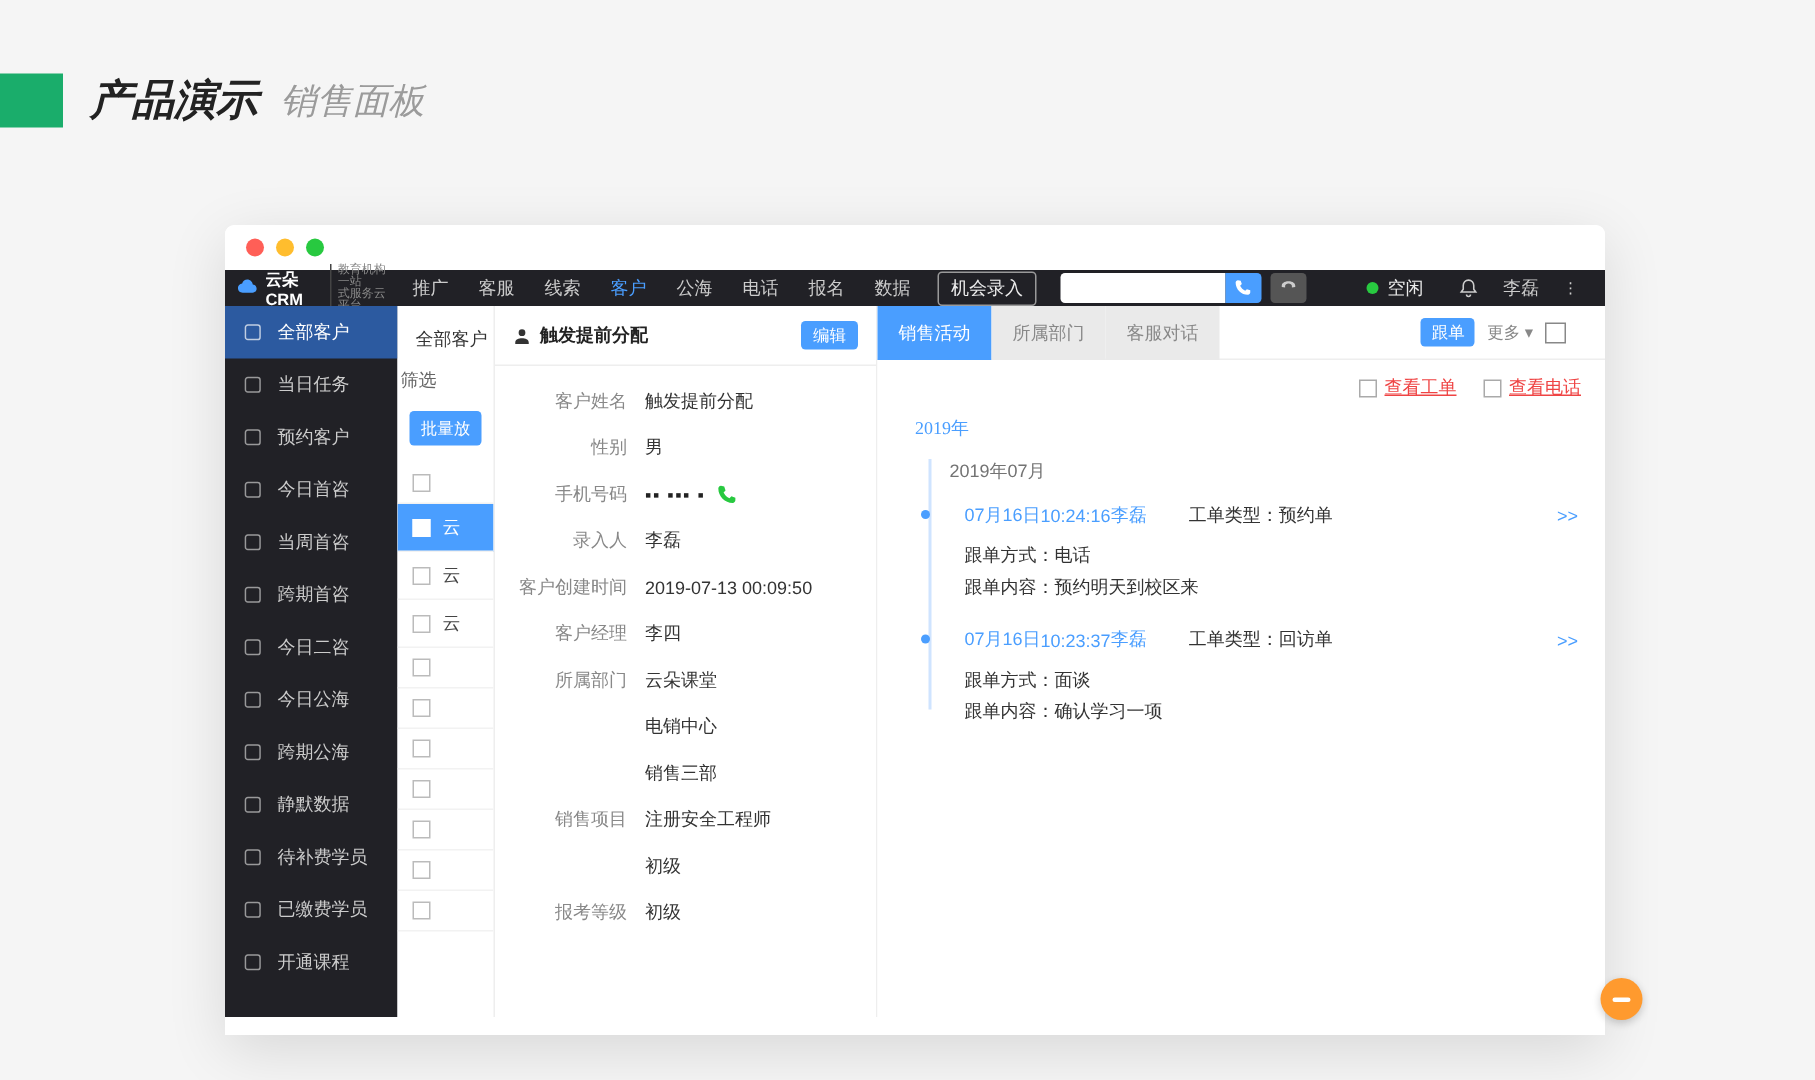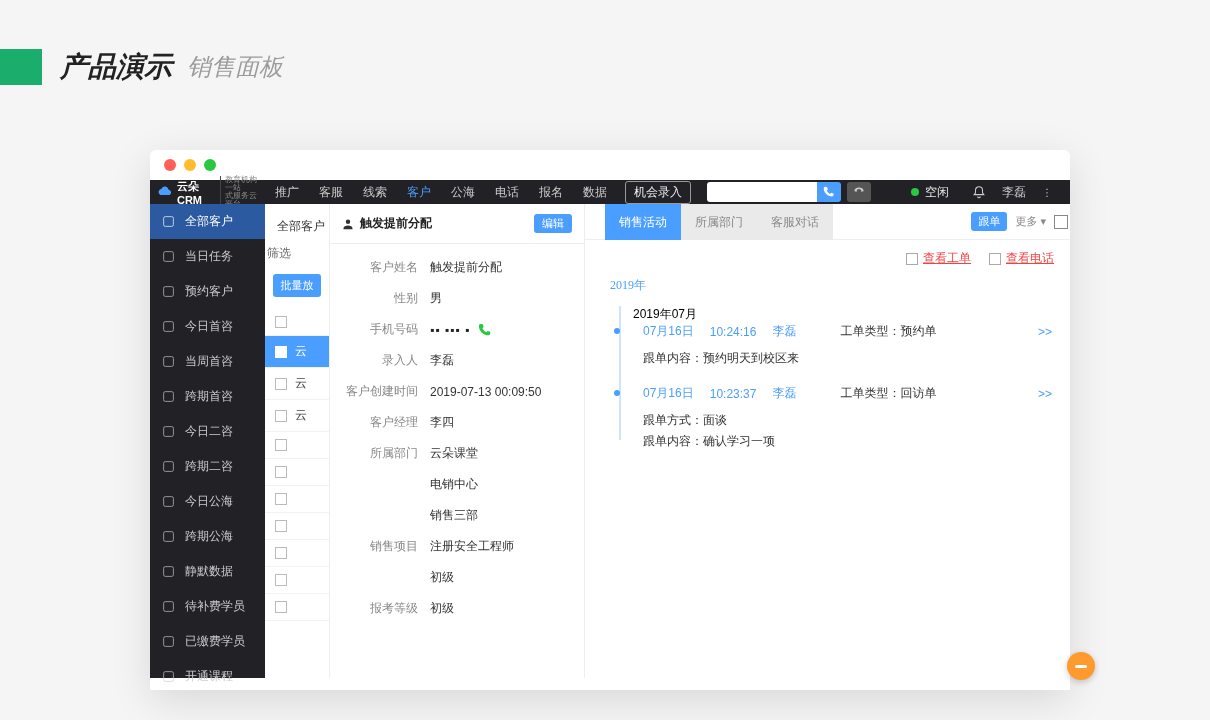--- a/index.html
+++ b/index.html
@@ -73,36 +73,36 @@
     .dval { color: #333; font-size: 12px; display: flex; align-items: center; gap: 8px; }
     .phone-mask { letter-spacing: 1px; color: #222; }
     .phone-icon-sm { width: 14px; height: 14px; }
 
     
     .activity-panel { flex: 1; background: #fff; font-size: 12px; }
     .act-tabs { display: flex; align-items: center; height: 36px; background: #fff; border-bottom: 1px solid #eee; }
     .act-tab { padding: 0 14px; line-height: 36px; color: #888; cursor: pointer; height: 36px; }
     .act-tab.active { color: #fff; background: #4a9eff; }
     .act-tab.grey { background: #eaeaea; color: #888; }
-    .tab-right { margin-left: auto; display: flex; align-items: center; gap: 8px; padding-right: 2px; }
+    .tab-right { margin-left: auto; display: flex; align-items: center; gap: 8px; padding-right: 26px; }
     .tag-pill { background: #4a9eff; color: #fff; padding: 2px 7px; border-radius: 3px; font-size: 11px; }
     .more-link { color: #888; font-size: 11px; }
     .win-icon { width: 14px; height: 14px; border: 1px solid #888; position: relative; }
 
     .act-filter { display: flex; justify-content: flex-end; gap: 18px; padding: 10px 16px; color: #ef4444; text-decoration: underline; }
     .fchk { display: flex; align-items: center; gap: 5px; }
     .fchk-box { width: 12px; height: 12px; border: 1px solid #aaa; }
 
     .timeline { padding: 0 12px 20px 30px; position: relative; }
     .tl-year { color: #4a9eff; font-size: 12px; margin-bottom: 12px; margin-left: -5px; font-family: Liberation Serif, serif; }
-    .tl-month { color: #000000; font-size: 12px; margin-left: 18px; position: relative; }
+    .tl-month { color: #737373; font-size: 12px; margin-bottom: 12px; margin-left: 18px; position: relative; }
     .tl-line { position: absolute; left: 32px; top: 20px; bottom: 0; width: 2px; background: #cfe4ff; }
     .tl-entry { position: relative; padding-left: 28px; margin-bottom: 18px; }
     .tl-dot2 { position: absolute; left: -1px; top: 5px; width: 6px; height: 6px; border-radius: 50%; background: #4a9eff; }
-    .tl-head { display: flex; gap: 16px; align-items: center; }
+    .tl-head { display: flex; align-items: center; }
     .tl-date { color: #4a9eff; }
     .tl-time { color: #4a9eff; }
     .tl-user { color: #4a9eff; }
     .tl-type { color: #333; margin-left: 28px; }
     .tl-arrow { margin-left: auto; color: #4a9eff; padding-right: 6px; cursor: pointer; }
     .tl-body { padding-top: 6px; padding-left: 0; color: #333; }
     .tl-body div { margin-top: 4px; }
     .tl-k { color: #333; }
 
     
@@ -216,26 +216,20 @@
         <div class="sidebar-item">
           <svg class="sb-icon" viewBox="0 0 16 16">
             <rect x="2" y="2" width="12" height="12" fill="none" stroke="currentColor" stroke-width="1.2" rx="2"></rect>
           </svg>
           <span>今日二咨</span>
         </div>
         <div class="sidebar-item">
           <svg class="sb-icon" viewBox="0 0 16 16">
             <rect x="2" y="2" width="12" height="12" fill="none" stroke="currentColor" stroke-width="1.2" rx="2"></rect>
           </svg>
-          <span>跨期二咨</span>
-        </div>
-        <div class="sidebar-item">
-          <svg class="sb-icon" viewBox="0 0 16 16">
-            <rect x="2" y="2" width="12" height="12" fill="none" stroke="currentColor" stroke-width="1.2" rx="2"></rect>
-          </svg>
           <span>今日公海</span>
         </div>
         <div class="sidebar-item">
           <svg class="sb-icon" viewBox="0 0 16 16">
             <rect x="2" y="2" width="12" height="12" fill="none" stroke="currentColor" stroke-width="1.2" rx="2"></rect>
           </svg>
           <span>跨期公海</span>
         </div>
         <div class="sidebar-item">
           <svg class="sb-icon" viewBox="0 0 16 16">
@@ -389,21 +383,21 @@
             <div class="dlabel">报考等级</div>
             <div class="dval">
               <span>初级</span>
             </div>
           </div>
         </div>
     </div>
 
     <div class="activity-panel">
       <div class="act-tabs">
-        <div id="act-tabs-left" style="display:flex;margin-left:20px;">
+        <div id="act-tabs-left" style="display:flex;">
             <div class="act-tab active">销售活动</div>
             <div class="act-tab grey">所属部门</div>
             <div class="act-tab grey">客服对话</div>
           </div>
         <div class="tab-right">
           <span class="tag-pill">跟单</span>
           <span class="more-link"><span>更多</span> ▾</span>
           <div class="win-icon"></div>
         </div>
       </div>
@@ -426,20 +420,21 @@
               <div class="tl-entry">
                 <div class="tl-dot2"></div>
                 <div class="tl-head">
                   <span class="tl-date">07月16日</span>
                   <span class="tl-time">10:24:16</span>
                   <span class="tl-user">李磊</span>
                   <span class="tl-type">工单类型：预约单</span>
                   <span class="tl-arrow">&gt;&gt;</span>
                 </div>
                 <div class="tl-body">
+                  <div><span class="tl-k">跟单方式：</span>电话</div>
                   <div><span class="tl-k">跟单内容：</span>预约明天到校区来</div>
                 </div>
               </div>
               <div class="tl-entry">
                 <div class="tl-dot2"></div>
                 <div class="tl-head">
                   <span class="tl-date">07月16日</span>
                   <span class="tl-time">10:23:37</span>
                   <span class="tl-user">李磊</span>
                   <span class="tl-type">工单类型：回访单</span>

